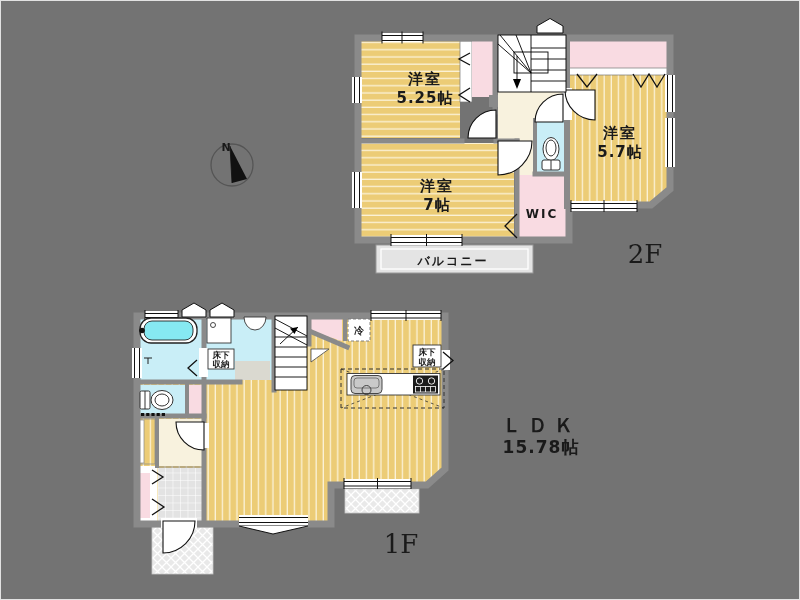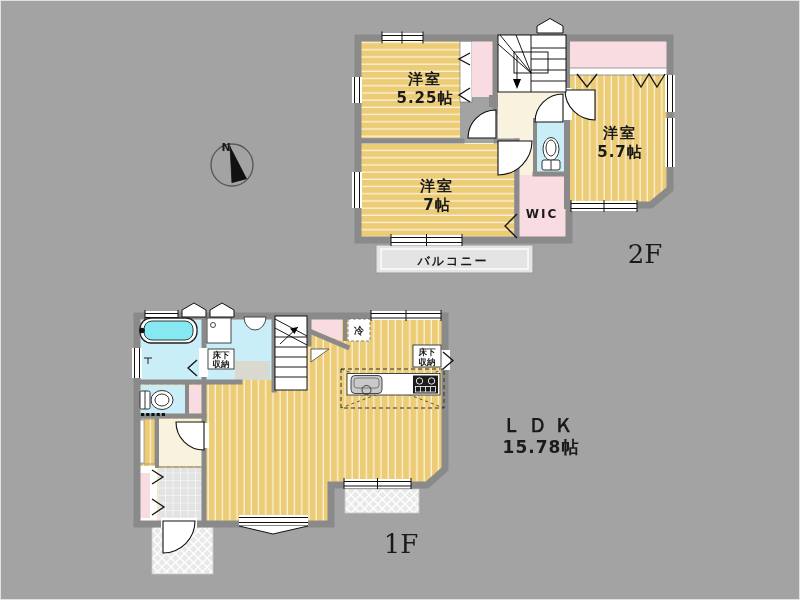--- a/index.html
+++ b/index.html
@@ -1,16 +1,16 @@
 <!DOCTYPE html>
 <html><head>
 <meta charset="utf-8">
 <style>
   html,body{margin:0;padding:0;background:#fff;}
-  .canvas{position:relative;width:800px;height:600px;background:#a3a3a3;box-shadow:inset 0 0 0 1px #e2e2e2;overflow:hidden;}
+  .canvas{position:relative;width:800px;height:600px;background:#737373;box-shadow:inset 0 0 0 1px #e2e2e2;overflow:hidden;}
   svg{display:block;}
   text{font-family:"DejaVu Sans",sans-serif;fill:#1a1a1a;}
   .room-label{font-size:15px;font-weight:bold;letter-spacing:2px;}
   .room-size{font-size:15px;font-weight:bold;letter-spacing:1px;}
   .small-label{font-size:12px;font-weight:bold;letter-spacing:2px;}
   .tiny-label{font-size:8.5px;font-weight:bold;}
   .ldk-name{font-size:20px;font-weight:bold;letter-spacing:6px;}
   .ldk-size{font-size:17px;font-weight:bold;letter-spacing:1px;}
   .floor-label{font-family:"DejaVu Serif",serif;font-size:26px;}
   .north{font-family:"DejaVu Sans",sans-serif;font-size:11px;font-weight:bold;}

